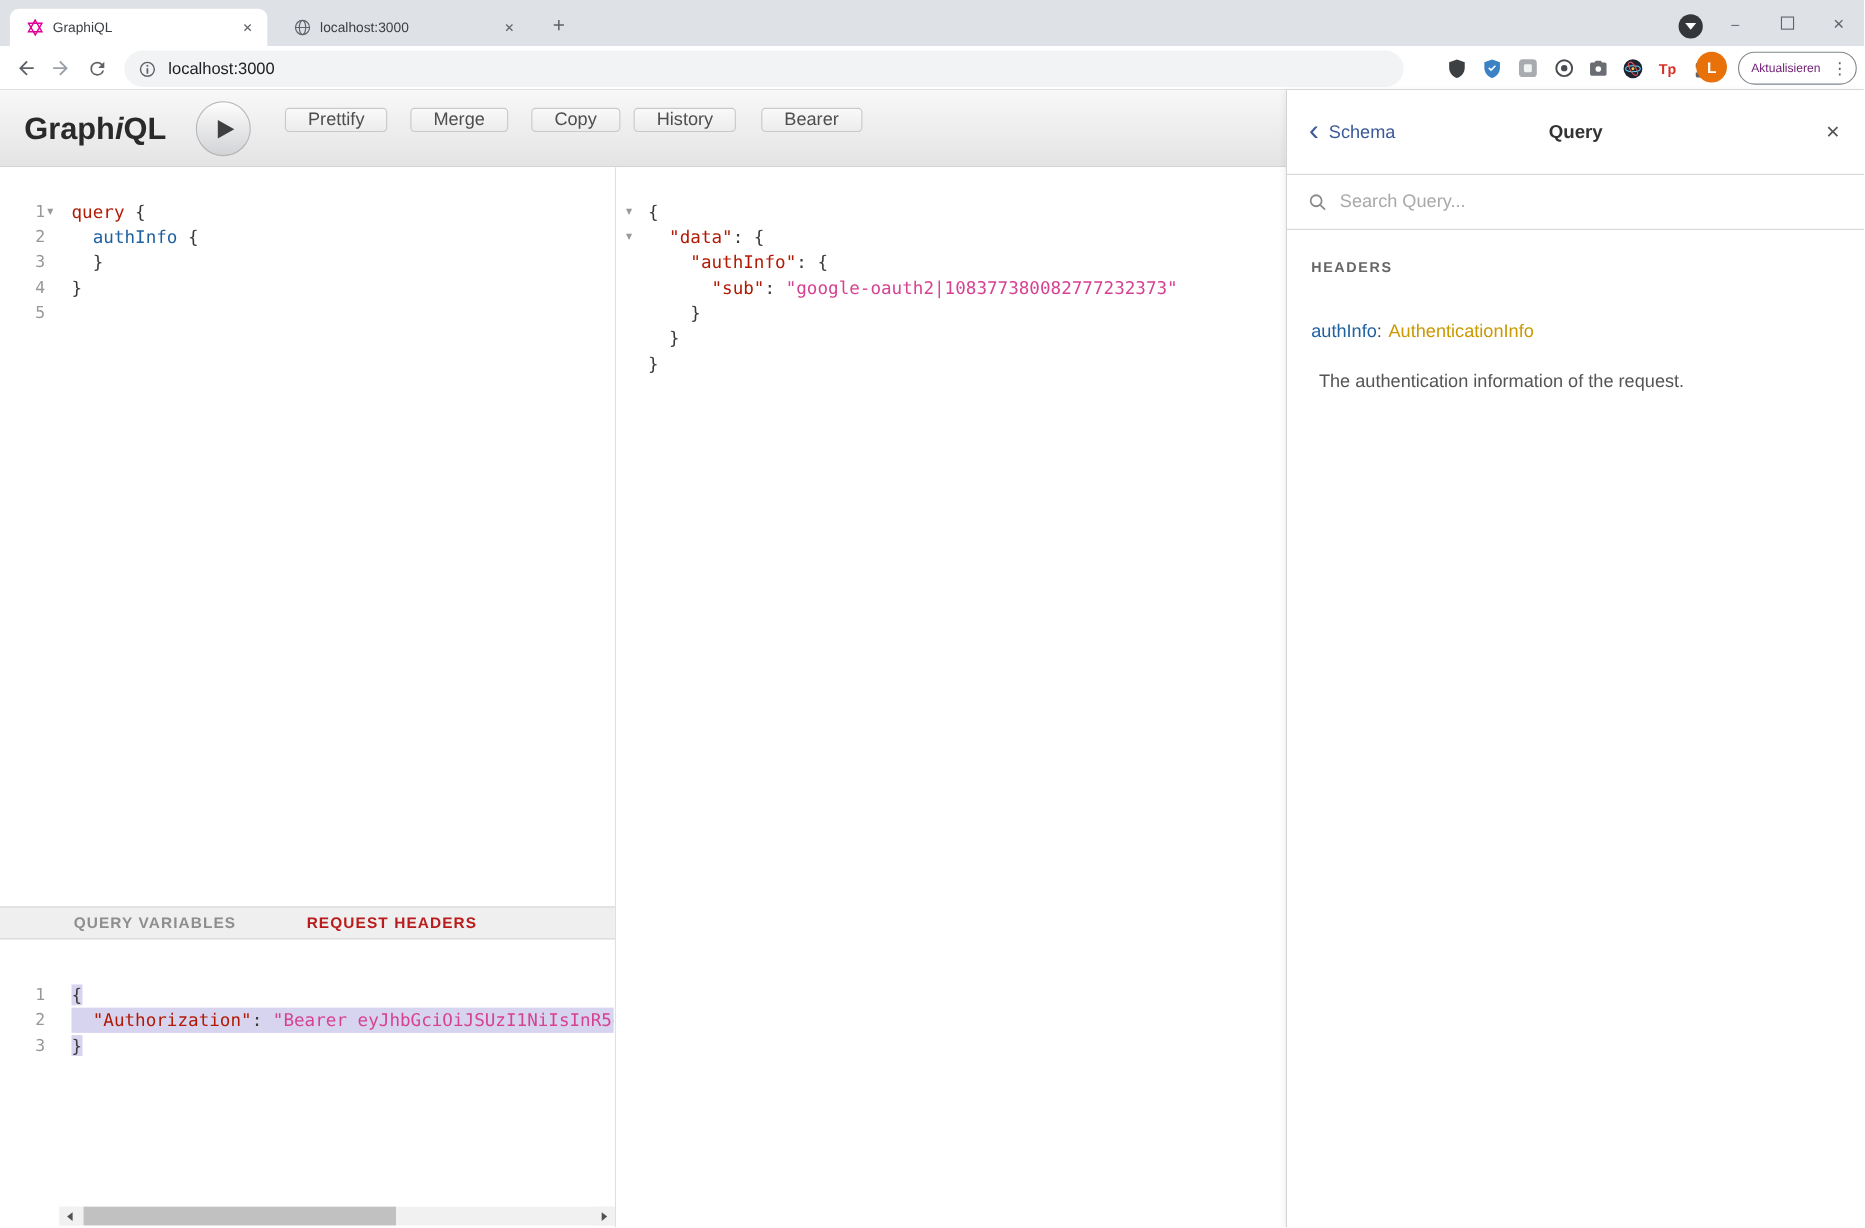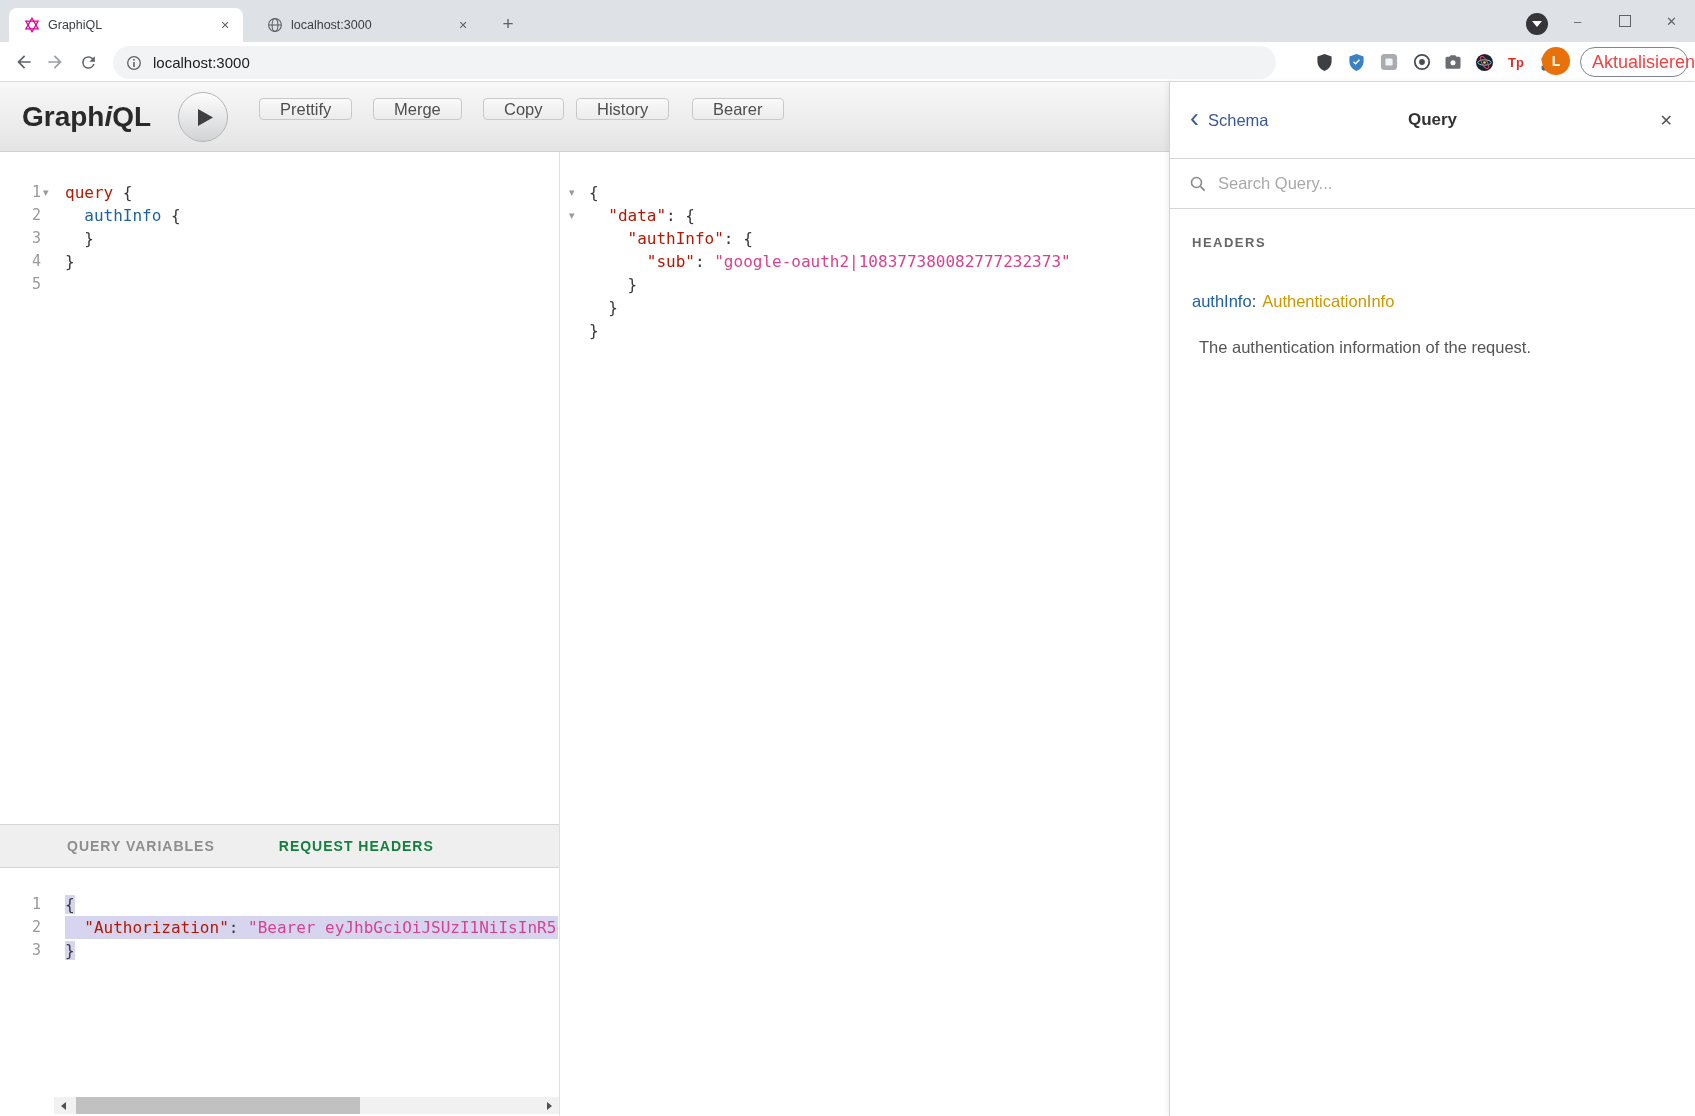--- a/index.html
+++ b/index.html
@@ -40,21 +40,21 @@
   .addr-text { margin-left:11px; font-size:15px; color:#202124; }
   .ext-icon { position:absolute; top:8px; width:24px; height:24px; display:flex;
               align-items:center; justify-content:flex-start;margin-left:28px; }
   .tp-badge { font-size:13px; font-weight:bold; color:#d93025; }
   .avatar { position:absolute; left:1542px; top:5px; width:28px; height:28px; border-radius:50%;
             background:#e8710a; color:#fff; font-size:14px; font-weight:bold;
             display:flex; align-items:center; justify-content:center; }
   .update-pill { position:absolute; left:1580px; top:5px; height:30px; width:108px;
                  border:1px solid #80868b; border-radius:15px; background:#fff;
                  display:flex; align-items:center; box-sizing:border-box; padding:0 7px 0 11px; }
-  .update-pill .label { font-size:18px; color:#ef4444; flex:1; white-space:nowrap; }
+  .update-pill .label { font-size:11px; color:#701a75; flex:1; white-space:nowrap; }
   .update-pill .kebab { font-size:15px; color:#5f6368; }
 
   
   .gq-topbar { position:absolute; left:0; top:82px; width:1169px; height:70px;
                background:linear-gradient(#f8f8f8,#e4e4e4); border-bottom:1px solid #d0d0d0;
                box-sizing:border-box; }
   .gq-logo { position:absolute; left:22px; top:82px; height:69px; display:flex; align-items:center;
              font-size:28px; font-weight:600; color:#2a2a2a; }
   .gq-logo em { font-style:italic; }
   .gq-exec { position:absolute; left:178px; top:92px; width:50px; height:50px; border-radius:50%;
@@ -73,26 +73,26 @@
   .mono, .cm-line, .ln { font-family:"DejaVu Sans Mono", monospace; }
   .cm-line { white-space:pre; height:23px; line-height:23px; font-size:16px; }
   .ln { height:23px; line-height:23px; text-align:right; padding-right:13px;
         color:#999; font-size:15px; }
   .q-gutter { position:absolute; left:0; top:0; width:54px; padding-top:29px; box-sizing:border-box; }
   .q-code { position:absolute; left:54px; top:0; right:1px; height:672px;
             padding:29px 16px 0 11px; overflow:hidden; box-sizing:border-box; }
   .fold { position:absolute; color:#999; font-size:11px; height:23px; line-height:23px; }
   .q-fold { left:43px; top:29px; }
 
-  .var-titlebar { position:absolute; left:0; top:672px; width:100%; height:44px; background:#efefef;
+  .var-titlebar { position:absolute; left:0; top:672px; width:100%; height:30px; background:#efefef;
                   border-top:1px solid #d6d6d6; border-bottom:1px solid #d6d6d6; box-sizing:border-box;
                   display:flex; align-items:center; padding-left:67px;
                   font-size:14px; font-weight:bold; letter-spacing:1px; }
   .var-tab-inactive { color:#8e8e8e; }
-  .var-tab-active { color:#15803d; margin-left:64px; }
+  .var-tab-active { color:#b91c1c; margin-left:64px; }
 
   .h-gutter { position:absolute; left:0; top:709px; width:54px; padding-top:32px; box-sizing:border-box; }
   .h-code { position:absolute; left:54px; top:709px; right:1px; height:236px;
             padding:32px 0 0 11px; overflow:hidden; box-sizing:border-box; }
 
   .hscroll { position:absolute; left:54px; top:945px; width:505px; height:17px; background:#f1f1f1; }
   .hs-btn { position:absolute; top:0; width:17px; height:17px; background:#f1f1f1;
             display:flex; align-items:center; justify-content:center; }
   .hs-left { left:0; } .hs-right { right:0; }
   .tri-l { width:0; height:0; border:4px solid transparent; border-right:5px solid #505050; margin-right:2px; }

